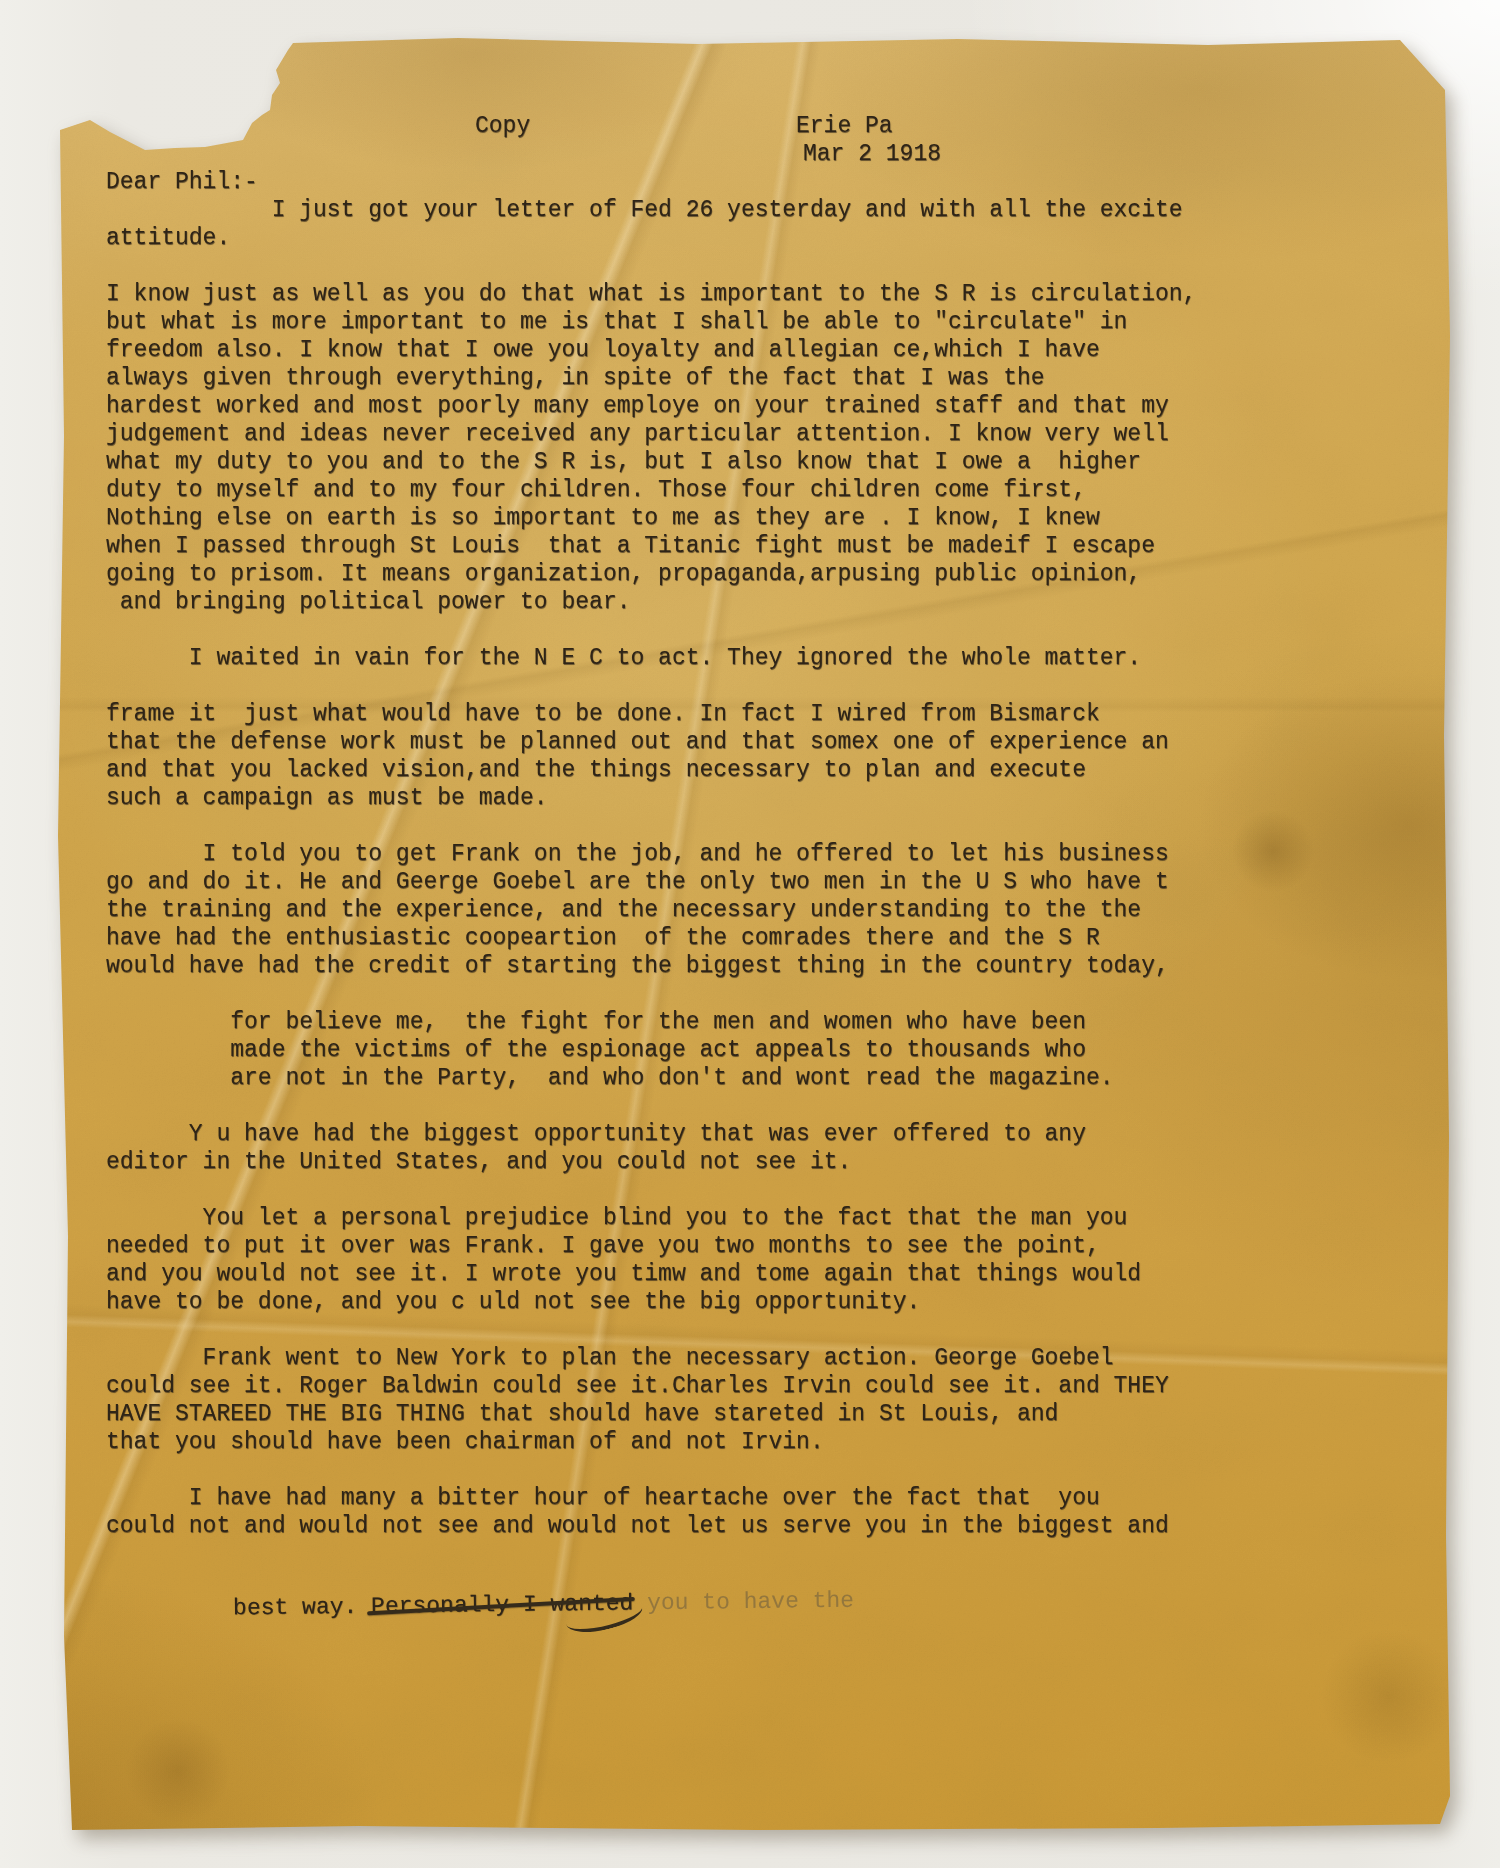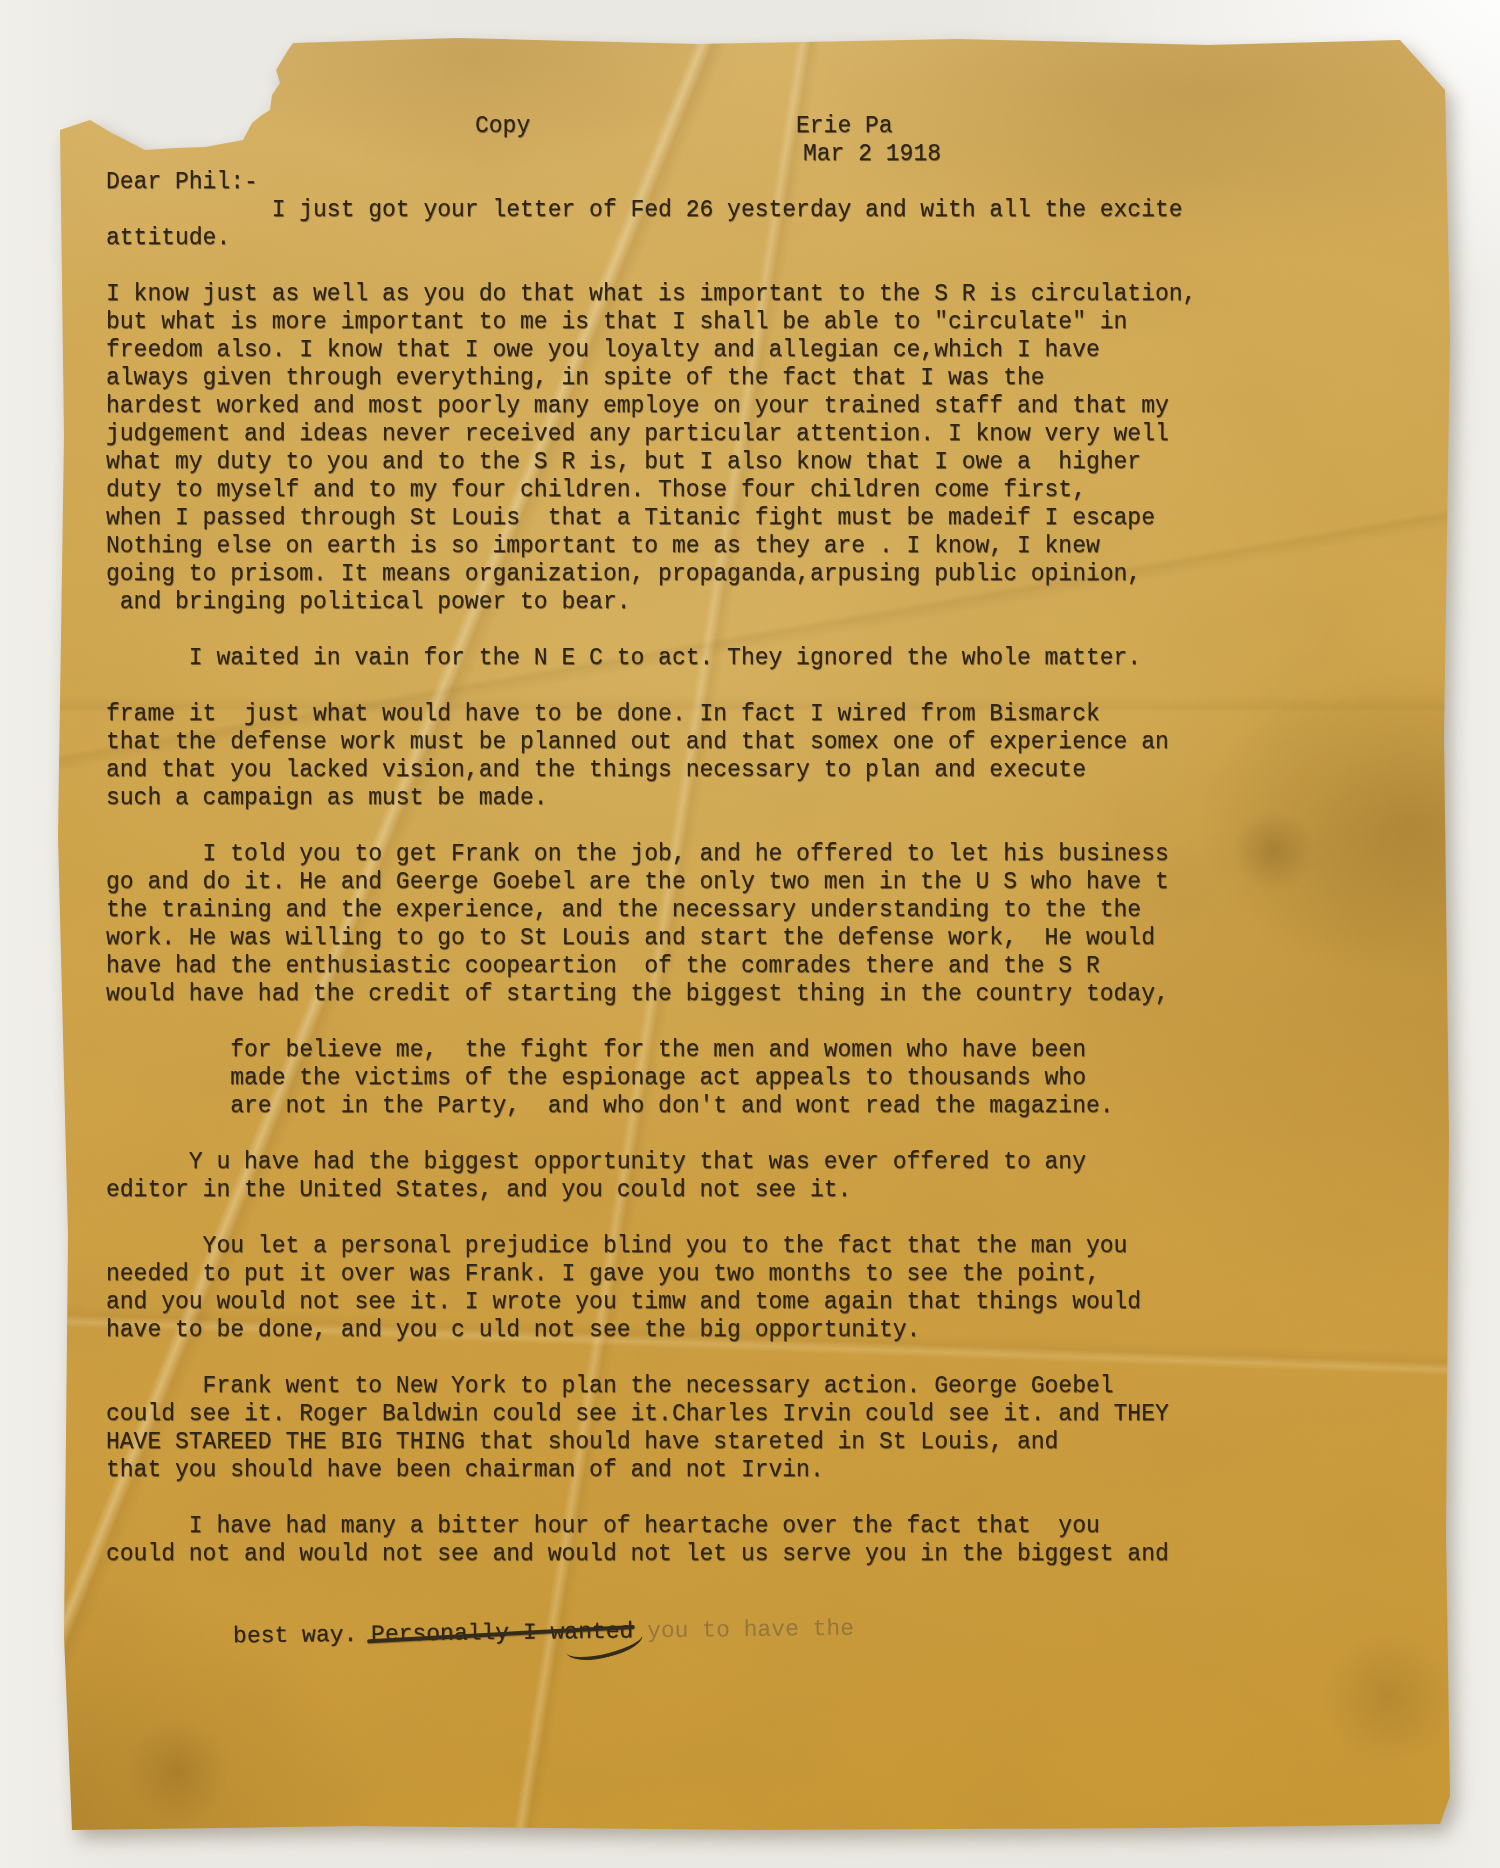--- a/index.html
+++ b/index.html
@@ -177,39 +177,38 @@
             </div>
             <div class="paragraph">
               <div class="line">I know just as well as you do that what is important to the S R is circulation,</div>
               <div class="line">but what is more important to me is that I shall be able to "circulate" in</div>
               <div class="line">freedom also. I know that I owe you loyalty and allegian ce,which I have</div>
               <div class="line">always given through everything, in spite of the fact that I was the</div>
               <div class="line">hardest worked and most poorly many employe on your trained staff and that my</div>
               <div class="line">judgement and ideas never received any particular attention. I know very well</div>
               <div class="line">what my duty to you and to the S R is, but I also know that I owe a  higher</div>
               <div class="line">duty to myself and to my four children. Those four children come first,</div>
+              <div class="line">Nothing else on earth is so important to me as they are . I know, I knew</div>
               <div class="line">when I passed through St Louis  that a Titanic fight must be madeif I escape</div>
-              <div class="line">Nothing else on earth is so important to me as they are . I know, I knew</div>
               <div class="line">going to prisom. It means organization, propaganda,arpusing public opinion,</div>
               <div class="line"> and bringing political power to bear.</div>
             </div>
             <div class="paragraph">
               <div class="line">      I waited in vain for the N E C to act. They ignored the whole matter.</div>
             </div>
             <div class="paragraph">
               <div class="line">frame it  just what would have to be done. In fact I wired from Bismarck</div>
               <div class="line">that the defense work must be planned out and that somex one of experience an</div>
               <div class="line">and that you lacked vision,and the things necessary to plan and execute</div>
               <div class="line">such a campaign as must be made.</div>
             </div>
             <div class="paragraph">
               <div class="line">       I told you to get Frank on the job, and he offered to let his business</div>
               <div class="line">go and do it. He and Geerge Goebel are the only two men in the U S who have t</div>
               <div class="line">the training and the experience, and the necessary understanding to the the</div>
-              <div class="line">work. He was willing to go to St Louis and start the defense work,  He would</div>
               <div class="line">have had the enthusiastic coopeartion  of the comrades there and the S R</div>
               <div class="line">would have had the credit of starting the biggest thing in the country today,</div>
             </div>
             <div class="paragraph">
               <div class="line">         for believe me,  the fight for the men and women who have been</div>
               <div class="line">         made the victims of the espionage act appeals to thousands who</div>
               <div class="line">         are not in the Party,  and who don't and wont read the magazine.</div>
             </div>
             <div class="paragraph">
               <div class="line">      Y u have had the biggest opportunity that was ever offered to any</div>

